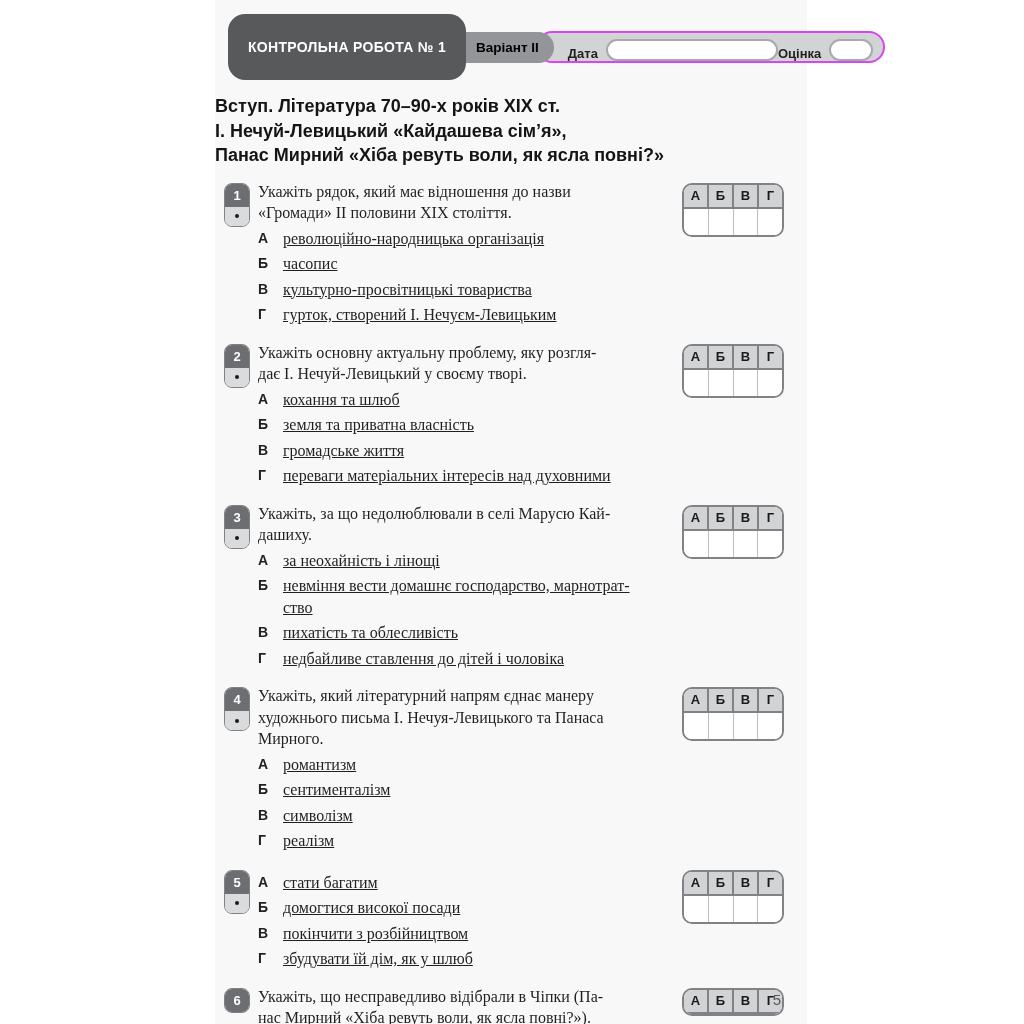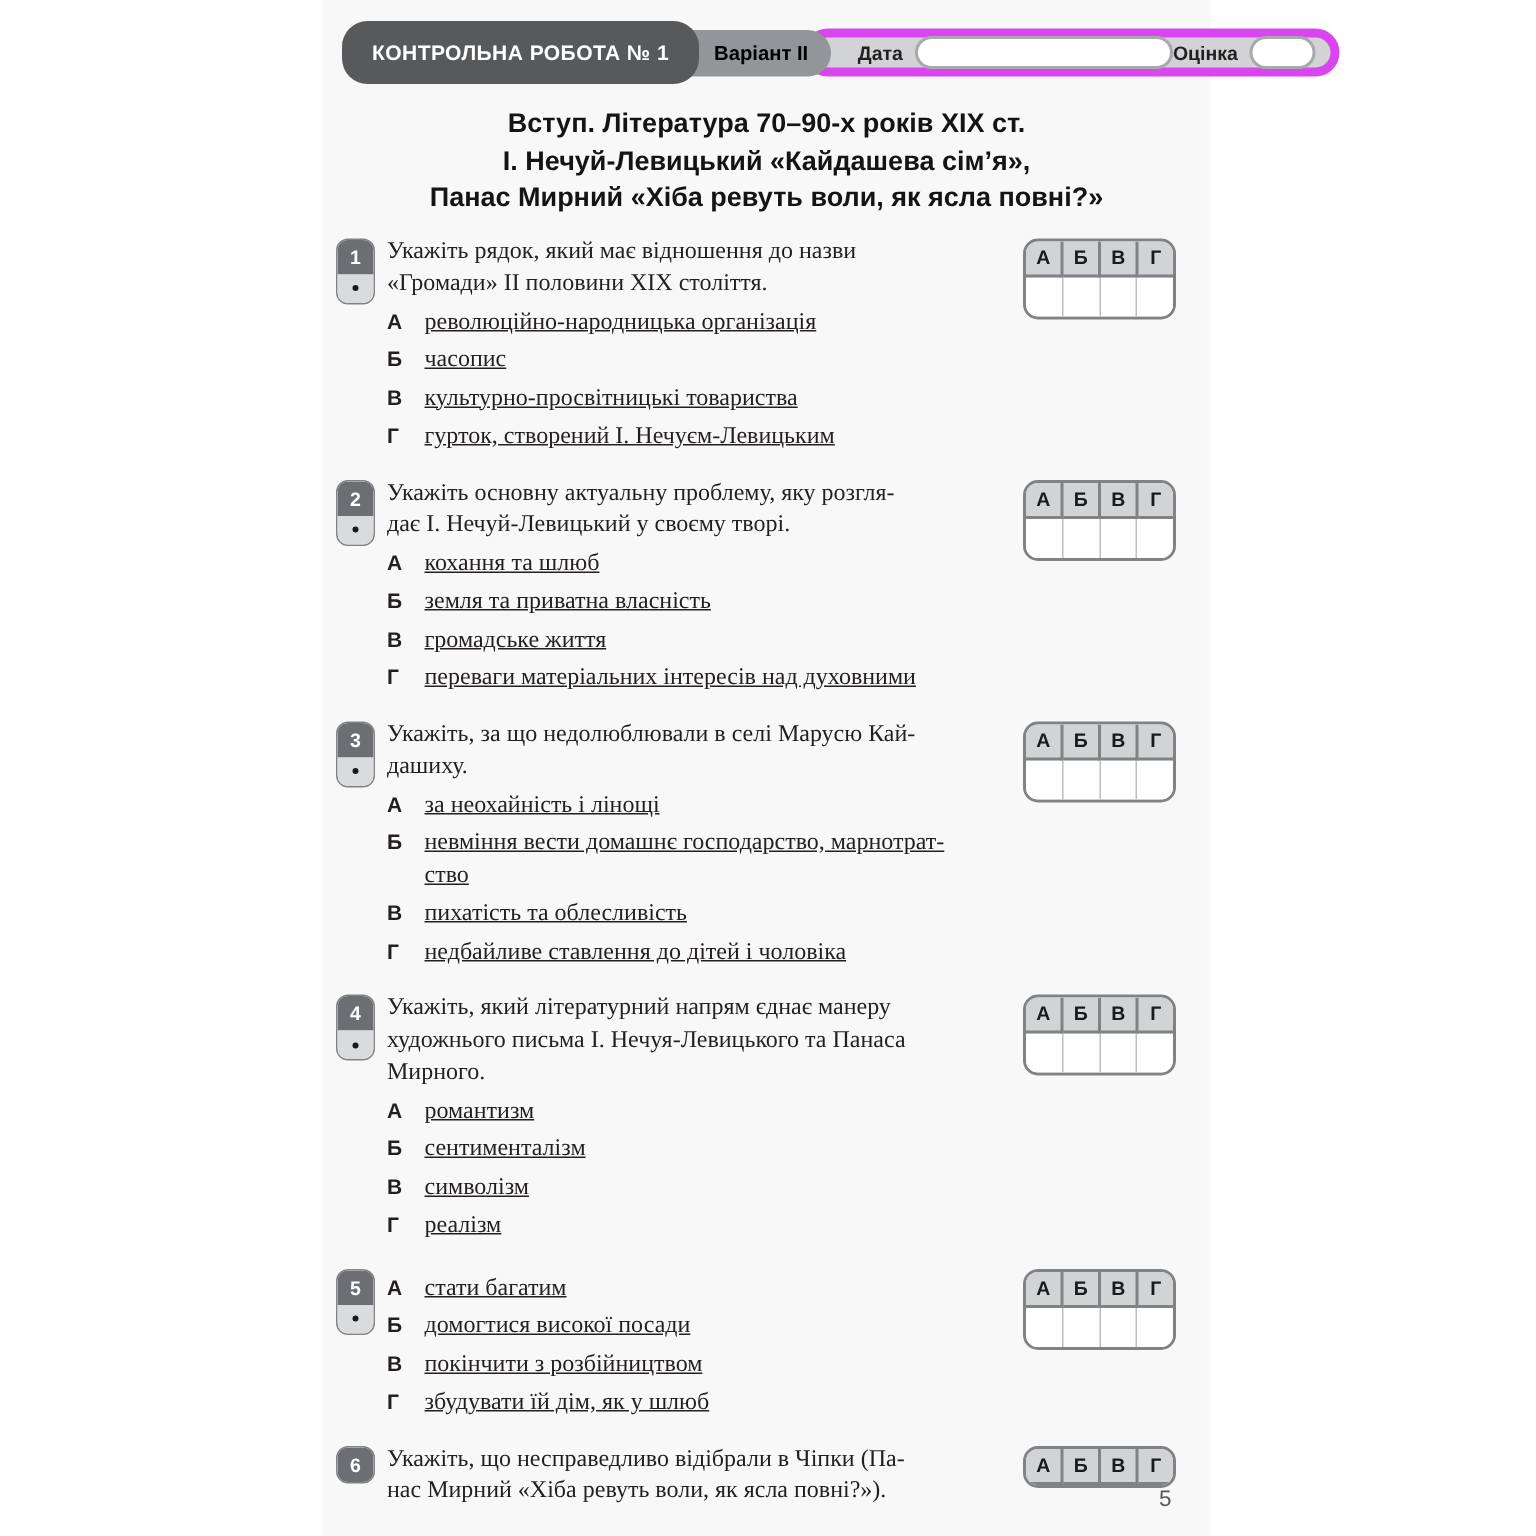--- a/index.html
+++ b/index.html
@@ -8,44 +8,44 @@
 
   .page {
     position:absolute; left:215px; top:0; width:592px; height:1024px;
     background:#f8f8f9; padding-top:14px;
   }
 
   
   .header-bar { display:flex; align-items:center; margin:0 17px 0 13px; position:relative; }
   .hdr-dark {
     background:#58595b; color:#fff; border-radius:17px; position:relative; z-index:3;
-    font:700 14px/34px "Liberation Sans", sans-serif; padding:4px 20px; letter-spacing:.3px;
+    font:700 14px/34px "Liberation Sans", sans-serif; padding:16px 20px; letter-spacing:.3px;
     white-space:nowrap;
   }
   .hdr-variant {
     background:#939598; color:#000000; border-radius:16px; position:relative; z-index:2;
     font:700 13.5px/31px "Liberation Sans", sans-serif; padding:0 15px 0 30px; margin-left:-20px;
     white-space:nowrap;
   }
   .hdr-rest {
-    flex:1; height:32px; background:#d1d3d4; border:6px solid #d946ef; border-radius:16px;
-    margin-left:-18px; z-index:1; display:flex; align-items:center; padding:0 10px 0 30px;
+    flex:1; height:32px; background:#d1d3d4; border:2px solid #d946ef; border-radius:16px;
+    margin-left:-18px; z-index:1; display:flex; align-items:flex-end; padding:0 10px 0 30px;
   }
   .hdr-label { font:700 13px "Liberation Sans", sans-serif; color:#231f20; white-space:nowrap; }
   .pill-input {
     height:22px; background:#fff; border:2px solid #a7a9ac; border-radius:12px; outline:none;
     font:13px "Liberation Sans", sans-serif; padding:0 8px;
   }
   .date-input { width:172px; margin-left:8px; }
   .grade-input { width:44px; margin-left:8px; }
   .hdr-spacer { flex:1; }
 
   
   .doc-title {
-    margin-top:14px; text-align:center; white-space:pre-line;
+    margin-top:14px; text-align:left; white-space:pre-line;
     font:700 18px/24.5px "Liberation Sans", sans-serif; color:#141414;
   }
 
   
   .questions { margin-top:13px; padding-left:9px; }
   .question { display:flex; align-items:flex-start; margin-bottom:16px; }
 
   .q-badge-col { width:34px; flex:none; padding-top:2px; }
   .badge { width:26px; border:1px solid #808285; border-radius:8px; overflow:hidden; }
   .badge-top { height:23px; background:#6d6e71; text-align:center;

